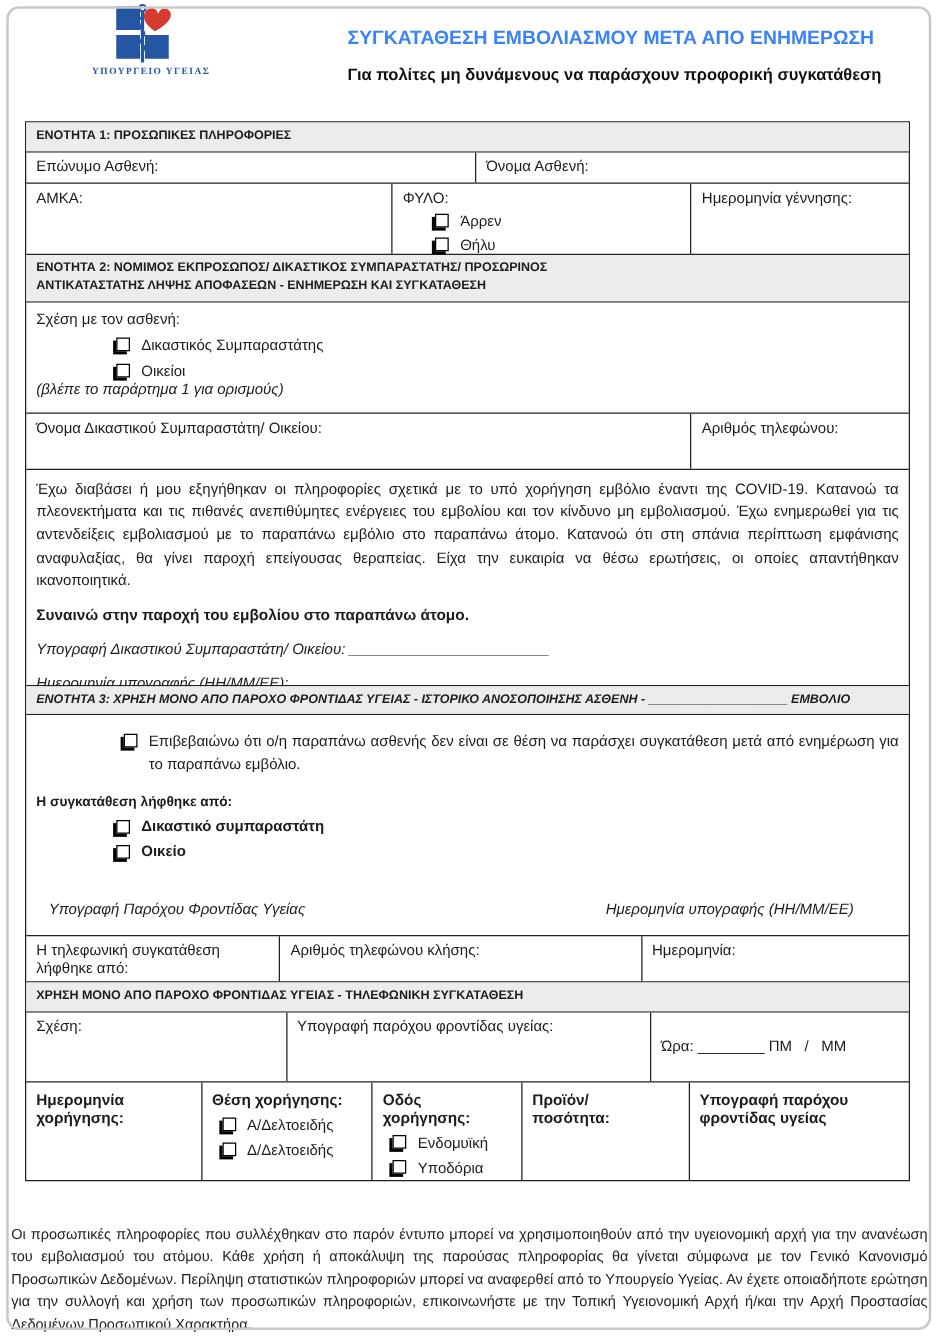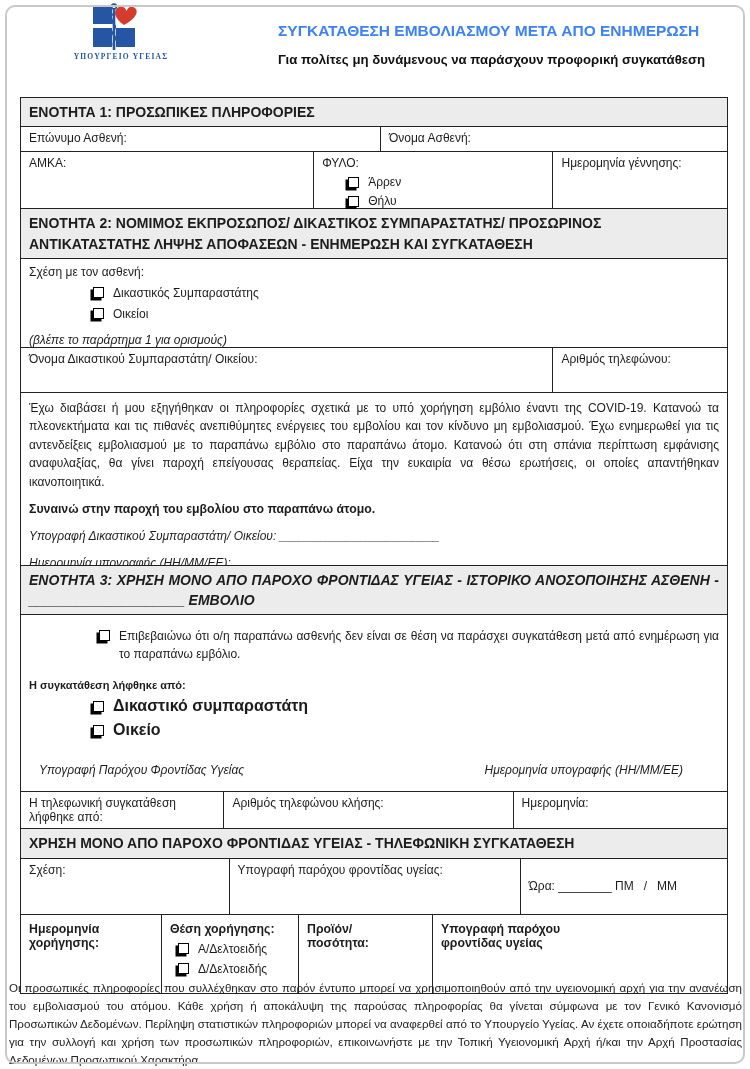--- a/index.html
+++ b/index.html
@@ -32,21 +32,21 @@
   
   .form {
     position:absolute; left:20px; top:97px; width:708px;
     border:1px solid #222; font-size:12px; z-index:2; background:#fff;
   }
   .row { display:flex; border-top:1px solid #222; }
   .row:first-child { border-top:none; }
   .cell { padding:4px 8px; }
   .cell + .cell { border-left:1px solid #222; }
   .sec-head {
-    background:#ececec; font-weight:bold; font-size:14px;
+    background:#ececec; font-weight:bold; font-size:10px;
     padding:4px 8px; line-height:1.45;
   }
   .italic { font-style:italic; }
   .just { text-align:justify; }
   
   .cb {
     display:inline-block; width:11px; height:11px; background:#fff;
     border:1.4px solid #000; box-shadow:-2.5px 2.5px 0 0 #000;
     margin:0 9px 0 2px; vertical-align:-1px; flex:none;
   }
@@ -62,28 +62,28 @@
   .phone-r2 { height:56px;gap:12px; }
   .admin-row { height:79px; }
   .w-c1 { width:360px; } .w-c2 { width:348px; }
   .w-a1 { width:293px; } .w-a2 { width:240px; } .w-a3 { width:175px; }
   .w-o1 { width:533px; } .w-o2 { width:175px; }
   .w-p1 { width:203px; } .w-p2 { width:290px; } .w-p3 { width:215px; }
   .w-d1 { width:140px; } .w-d2 { width:137px; } .w-d3 { width:120px; }
   .w-d4 { width:134px; } .w-d5 { width:177px; }
   .opt-indent { margin-left:62px; margin-top:7px; }
   .sex-opt { margin-left:24px; margin-top:5px; }
-  .note { margin-top:12px; }
+  .note { margin-top:0; }
   .para { line-height:1.54; margin-top:2px; }
   .consent-bold { margin-top:11px; font-weight:bold; font-size:12.3px; }
   .sig-line { margin-top:13px; font-style:italic; }
   .confirm-line { display:flex; margin-left:68px; margin-top:4px; line-height:1.5; }
   .confirm-line .cb { margin-top:3px; }
   .obtained { margin-top:16px; font-weight:bold; font-size:11px; }
-  .obtained-opt { margin-left:62px; margin-top:6px; font-weight:bold; font-size:16px; }
+  .obtained-opt { margin-left:62px; margin-top:6px; font-weight:bold; font-size:12px; }
   .sec3-sigrow {
     position:absolute; left:18px; right:44px; bottom:14px;
     display:flex; justify-content:space-between; font-style:italic;
   }
   .admin-cell { padding:7px 8px; font-size:12px; }
   .admin-head { font-weight:bold; font-size:12.3px; }
   .admin-opt { margin-top:6px; margin-left:6px; }
   .time-cell { display:flex; align-items:center; }
   
   .footer {
@@ -251,20 +251,31 @@
         <div class="admin-head">Θέση χορήγησης:</div>
         <div class="cb-line admin-opt">
           <span class="cb"></span>
           <span>Α/Δελτοειδής</span>
         </div>
         <div class="cb-line admin-opt">
           <span class="cb"></span>
           <span>Δ/Δελτοειδής</span>
         </div>
       </div>
+      <div class="cell w-d3 admin-cell">
+        <div class="admin-head">Οδός χορήγησης:</div>
+        <div class="cb-line admin-opt">
+          <span class="cb"></span>
+          <span>Ενδομυϊκή</span>
+        </div>
+        <div class="cb-line admin-opt">
+          <span class="cb"></span>
+          <span>Υποδόρια</span>
+        </div>
+      </div>
       <div class="cell w-d4 admin-cell">
         <div class="admin-head" style="max-width:80px">Προϊόν/ ποσότητα:</div>
       </div>
       <div class="cell w-d5 admin-cell">
         <div class="admin-head" style="max-width:150px">Υπογραφή παρόχου φροντίδας υγείας</div>
       </div>
     </div>
 
   </div>
 

